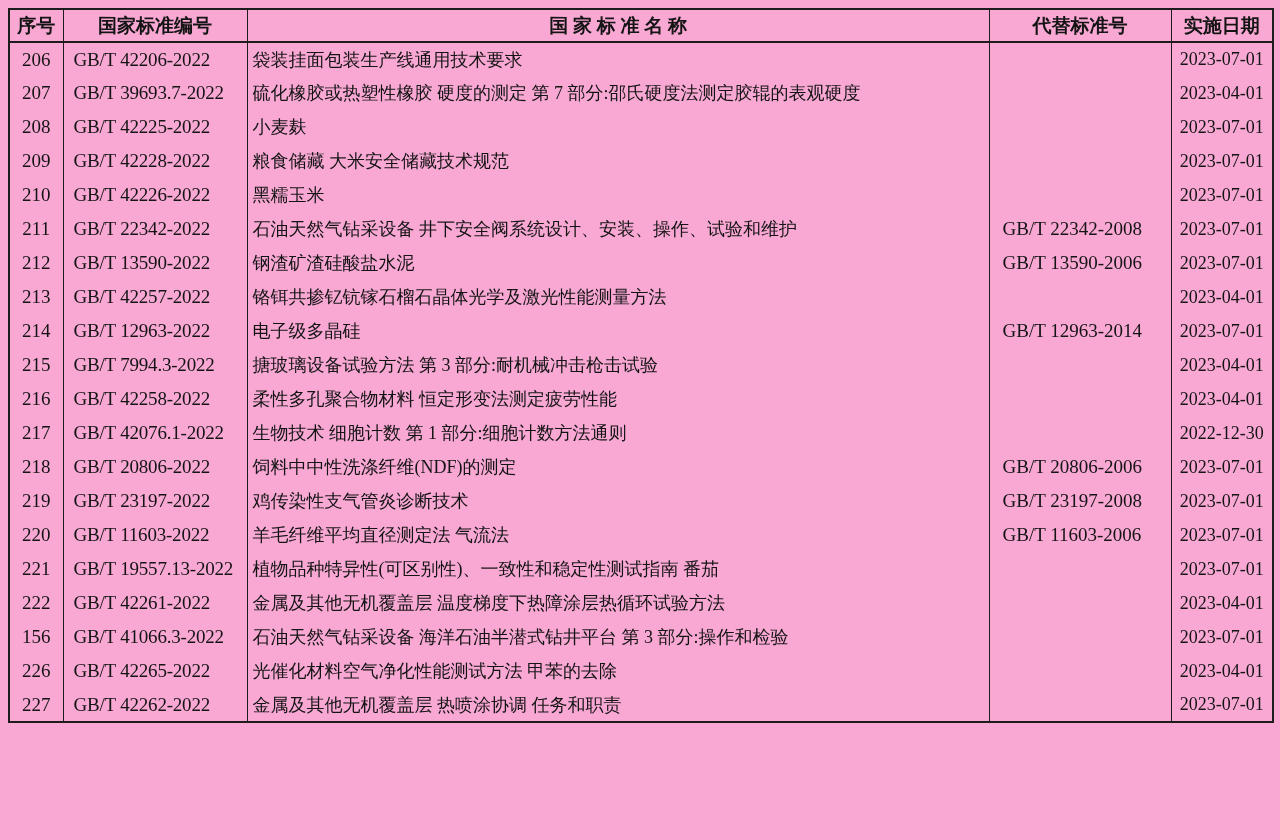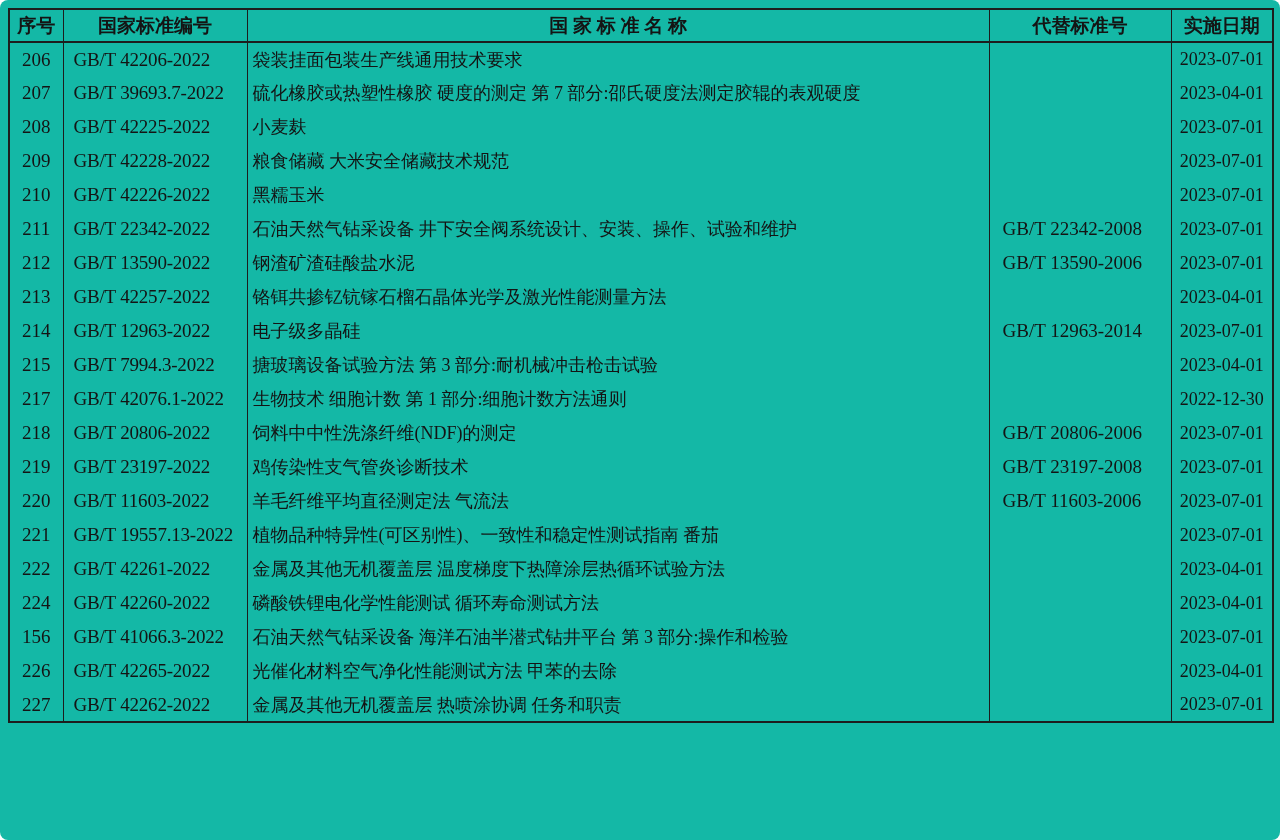--- a/index.html
+++ b/index.html
@@ -6,23 +6,22 @@
   html, body { margin: 0; padding: 0; }
   body {
     width: 1280px; height: 840px;
     background: #ffffff;
     font-family: "Liberation Serif", "DejaVu Serif", serif;
     color: #141414;
   }
   .page {
     position: relative;
     width: 1280px; height: 840px;
-    background: #14b8a6;
+    background: #f9a8d4;
     overflow: hidden;
-    border-radius: 8px;
   }
   table.std-table {
     position: absolute;
     left: 8px; top: 8px;
     width: 1264px;
     border-collapse: collapse;
     table-layout: fixed;
     border: 2px solid #1d1d1d;
   }
   thead th {
@@ -159,20 +158,27 @@
         </tr>
 
         <tr>
           <td class="c-no">215</td>
           <td class="c-code">GB/T 7994.3-2022</td>
           <td class="c-name">搪玻璃设备试验方法 第 3 部分:耐机械冲击枪击试验</td>
           <td class="c-repl"></td>
           <td class="c-date">2023-04-01</td>
         </tr>
 
+        <tr>
+          <td class="c-no">216</td>
+          <td class="c-code">GB/T 42258-2022</td>
+          <td class="c-name">柔性多孔聚合物材料 恒定形变法测定疲劳性能</td>
+          <td class="c-repl"></td>
+          <td class="c-date">2023-04-01</td>
+        </tr>
 
         <tr>
           <td class="c-no">217</td>
           <td class="c-code">GB/T 42076.1-2022</td>
           <td class="c-name">生物技术 细胞计数 第 1 部分:细胞计数方法通则</td>
           <td class="c-repl"></td>
           <td class="c-date">2022-12-30</td>
         </tr>
 
         <tr>
@@ -209,27 +215,20 @@
 
         <tr>
           <td class="c-no">222</td>
           <td class="c-code">GB/T 42261-2022</td>
           <td class="c-name">金属及其他无机覆盖层 温度梯度下热障涂层热循环试验方法</td>
           <td class="c-repl"></td>
           <td class="c-date">2023-04-01</td>
         </tr>
 
 
-        <tr>
-          <td class="c-no">224</td>
-          <td class="c-code">GB/T 42260-2022</td>
-          <td class="c-name">磷酸铁锂电化学性能测试 循环寿命测试方法</td>
-          <td class="c-repl"></td>
-          <td class="c-date">2023-04-01</td>
-        </tr>
 
         <tr>
           <td class="c-no">156</td>
           <td class="c-code">GB/T 41066.3-2022</td>
           <td class="c-name">石油天然气钻采设备 海洋石油半潜式钻井平台 第 3 部分:操作和检验</td>
           <td class="c-repl"></td>
           <td class="c-date">2023-07-01</td>
         </tr>
 
         <tr>

